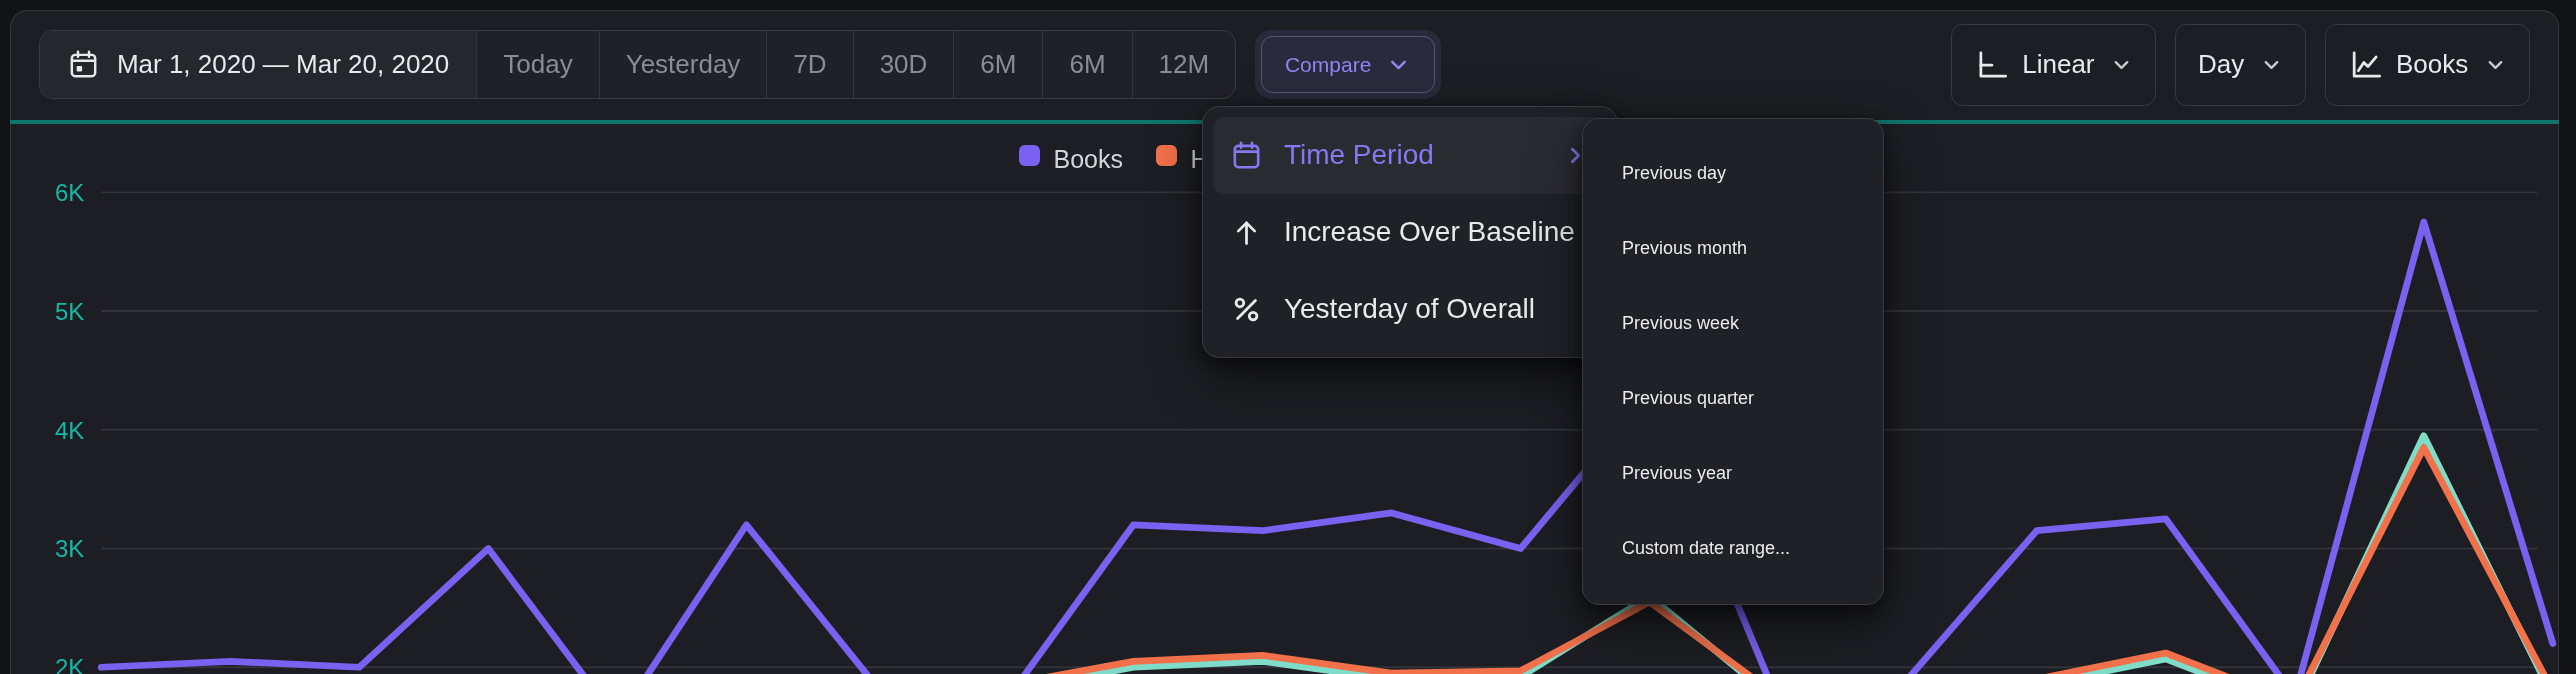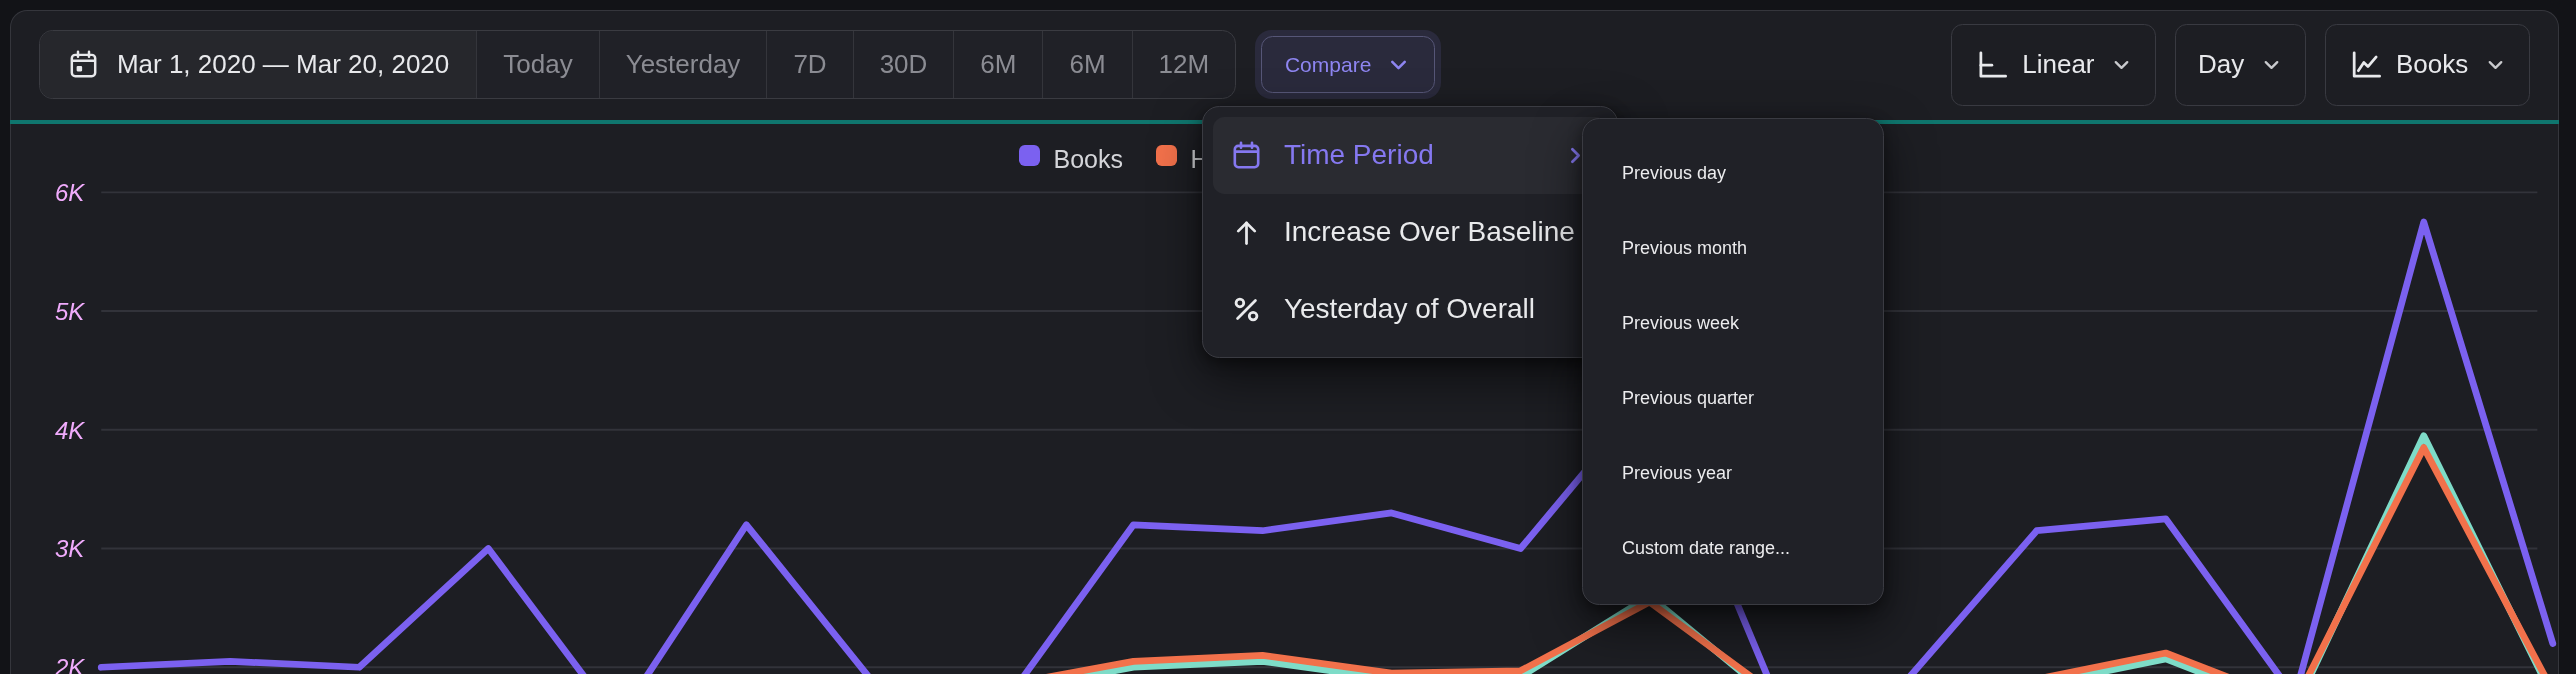--- a/index.html
+++ b/index.html
@@ -56,21 +56,21 @@
     border:1.9px solid #393a41; border-radius:11.6px; padding:0 22px;
     background:transparent; color:#e8e9ec; font-size:26px; font-family:inherit;
     cursor:pointer; white-space:nowrap;
   }
   .icon { display:inline-flex; align-items:center; justify-content:center; }
 
   
   #chart-svg { position:absolute; left:0; top:123px; z-index:2; }
   .ytick {
     position:absolute; width:67px; text-align:right;
-    font-size:24px; color:#f0abfc; z-index:2;font-style:italic;
+    font-size:24px; color:#14b8a6; z-index:2;
   }
   .legend {
     position:absolute; left:1019px; top:145px; display:flex; gap:33px;
     align-items:center; z-index:3;
   }
   .legend-item { display:flex; align-items:flex-start; gap:13.5px; cursor:pointer; }
   .legend-swatch { width:21px; height:21px; border-radius:5.8px; }
   .legend-label { font-size:25px; color:#d4d5d9; white-space:nowrap; }
 
   

